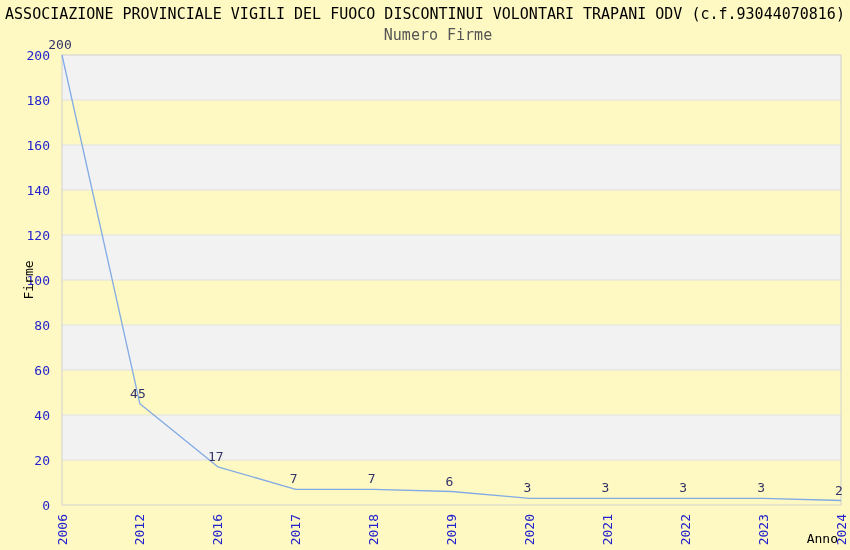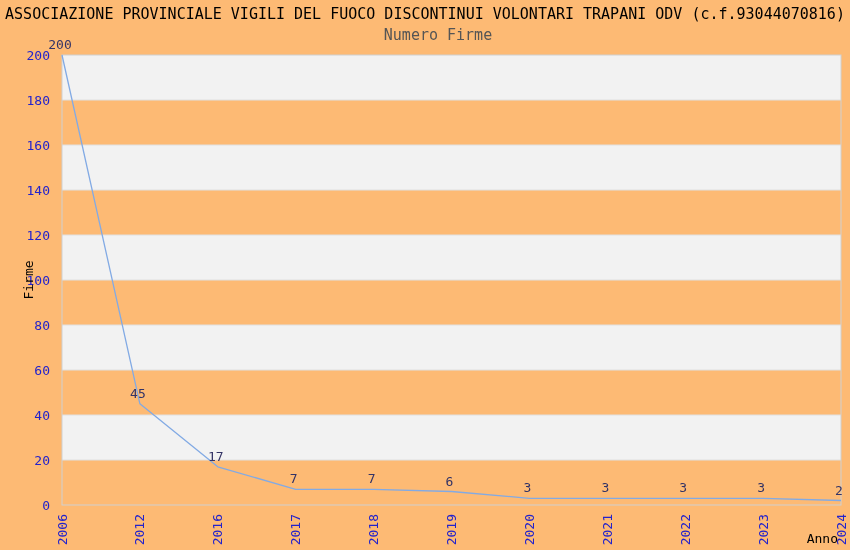--- a/index.html
+++ b/index.html
@@ -4,21 +4,21 @@
 <style>
   html, body {
     margin: 0;
     padding: 0;
     background: #ffffff;
   }
   .page {
     position: relative;
     width: 850px;
     height: 550px;
-    background: #fdba74;
+    background: #fef9c3;
     font-family: "DejaVu Sans Mono", monospace;
     overflow: hidden;
   }
   .chart-title {
     position: absolute;
     top: 5px;
     left: 0;
     width: 850px;
     text-align: center;
     font-size: 15px;

